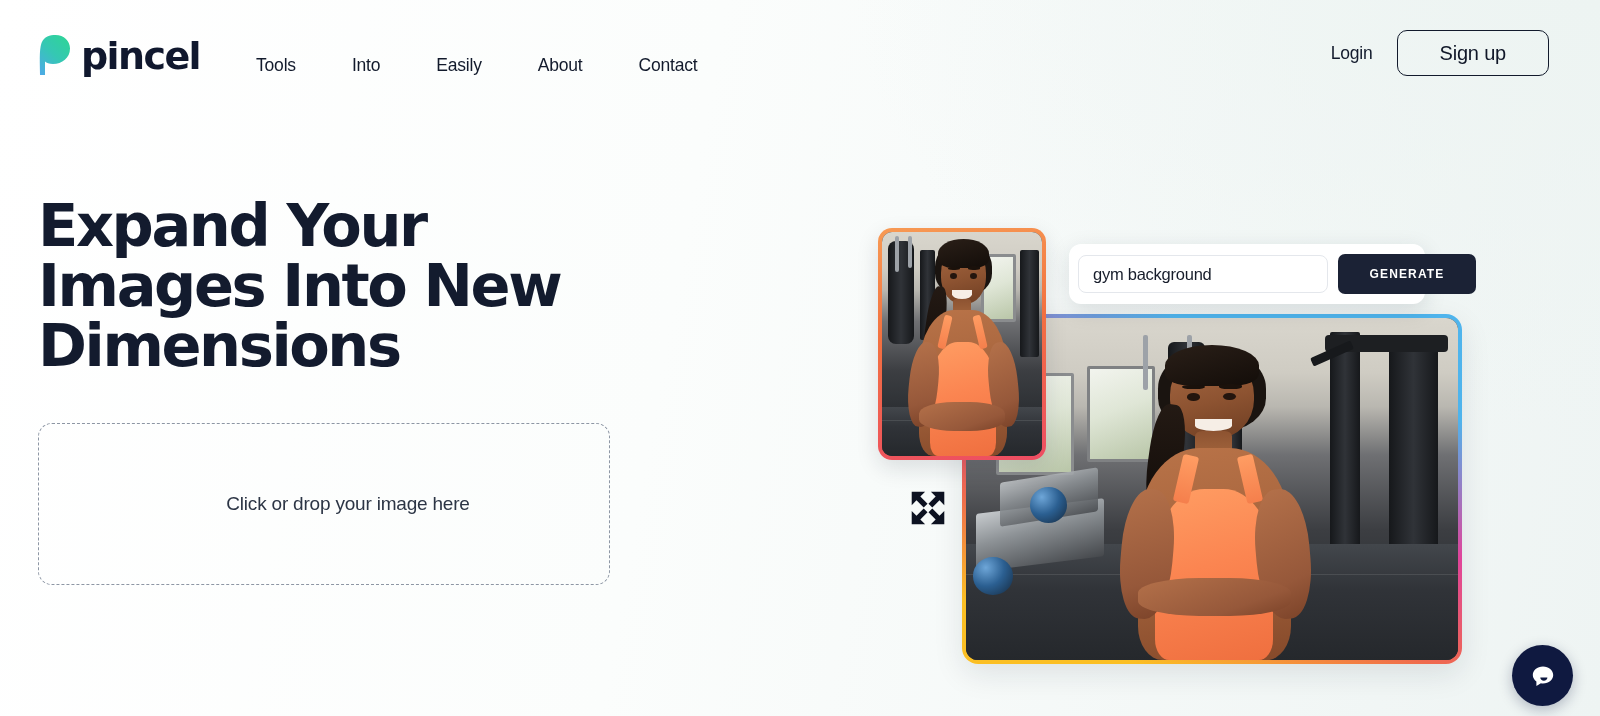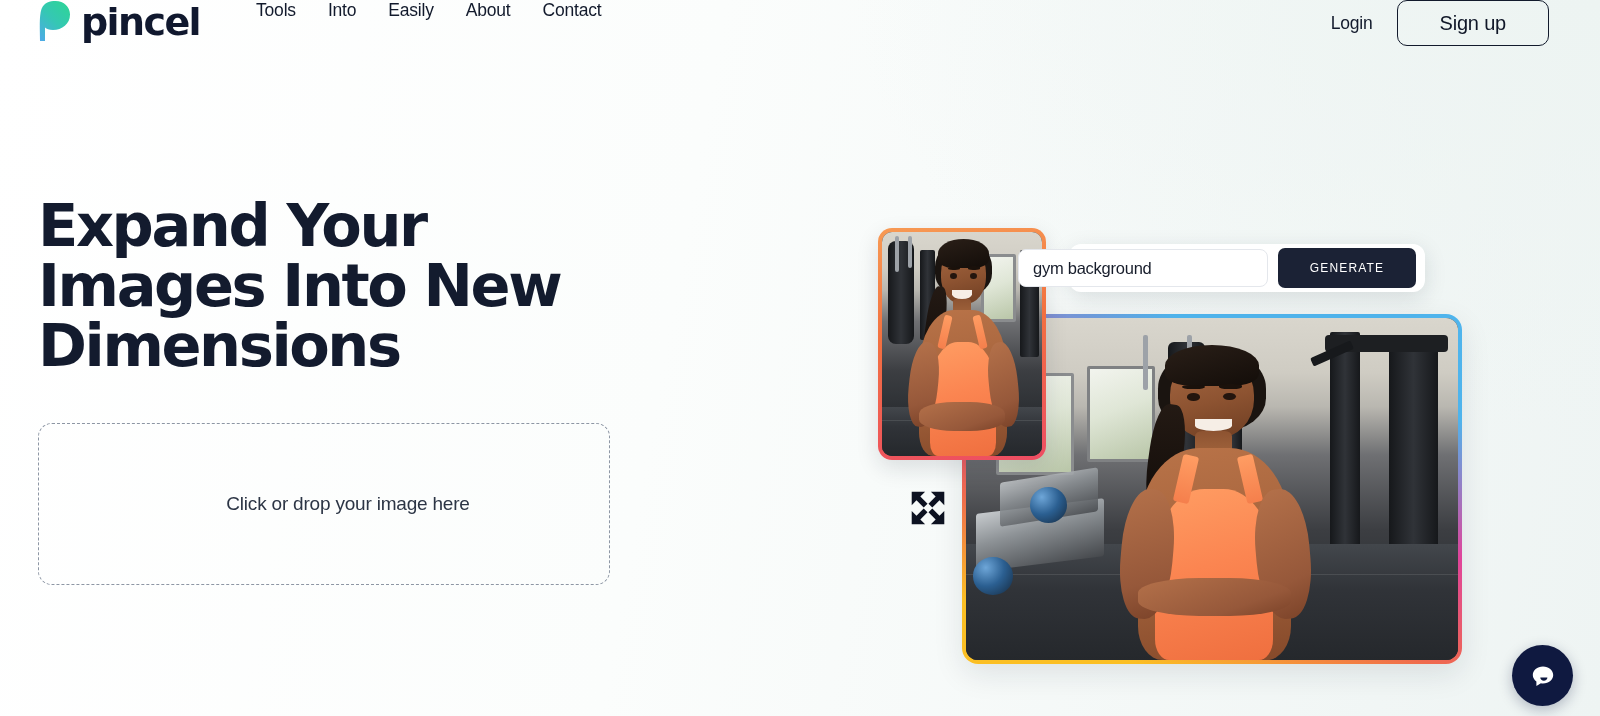--- a/index.html
+++ b/index.html
@@ -20,21 +20,21 @@
     position: relative;
   }
 
   
   .site-header {
     position: absolute;
     top: 0; left: 0;
     width: 1585px;
     height: 76px;
     display: flex;
-    align-items: flex-start;
+    align-items: flex-end;
     padding: 0 36px 0 36px;
   }
 
   .brand {
     display: flex;
     align-items: center;
     gap: 9px;
     text-decoration: none;
     margin-right: 56px;
   }
@@ -43,21 +43,21 @@
     font-family: "DejaVu Sans", sans-serif;
     font-size: 38px;
     font-weight: 700;
     letter-spacing: -1.6px;
     color: #10182e;
     line-height: 1;
     position: relative;
     top: 1px;
   }
 
-  .main-nav { display: flex; align-items: center; gap: 32px; }
+  .main-nav { display: flex; align-items: center; gap: 56px; }
   .nav-link {
     font-size: 17.5px;
     font-weight: 400;
     color: #121a2c;
     text-decoration: none;
     letter-spacing: -0.2px;
     white-space: nowrap;
   }
 
   .header-right {
@@ -182,30 +182,29 @@
     position: relative;
     background: #2a2c30;
   }
 
   
   .prompt-card {
     position: absolute;
     left: 204px;
     top: 34px;
     width: 356px;
-    height: 48px;
+    height: 60px;
     background: #ffffff;
     border-radius: 12px;
     box-shadow: 0 6px 22px rgba(25,35,55,0.13);
     display: flex;
     align-items: center;
     padding: 0 9px;
     gap: 10px;
     z-index: 6;
-    justify-content: flex-end;
   }
   .prompt-input {
     flex: 1;
     height: 38px;
     border: 1px solid #e4e7ec;
     border-radius: 8px;
     font-family: "Liberation Sans", sans-serif;
     font-size: 16.5px;
     letter-spacing: -0.25px;
     color: #171d2b;
@@ -215,21 +214,21 @@
   }
   .generate-btn {
     height: 40px;
     min-width: 138px;
     background: #1b2235;
     color: #ffffff;
     border: none;
     border-radius: 7px;
     font-family: "Liberation Sans", sans-serif;
     font-size: 12px;
-    font-weight: 400;
+    font-weight: 700;
     letter-spacing: 1.15px;
     cursor: pointer;
   }
 
   
   .expand-icon {
     position: absolute;
     left: 40px;
     top: 275px;
     width: 46px;

